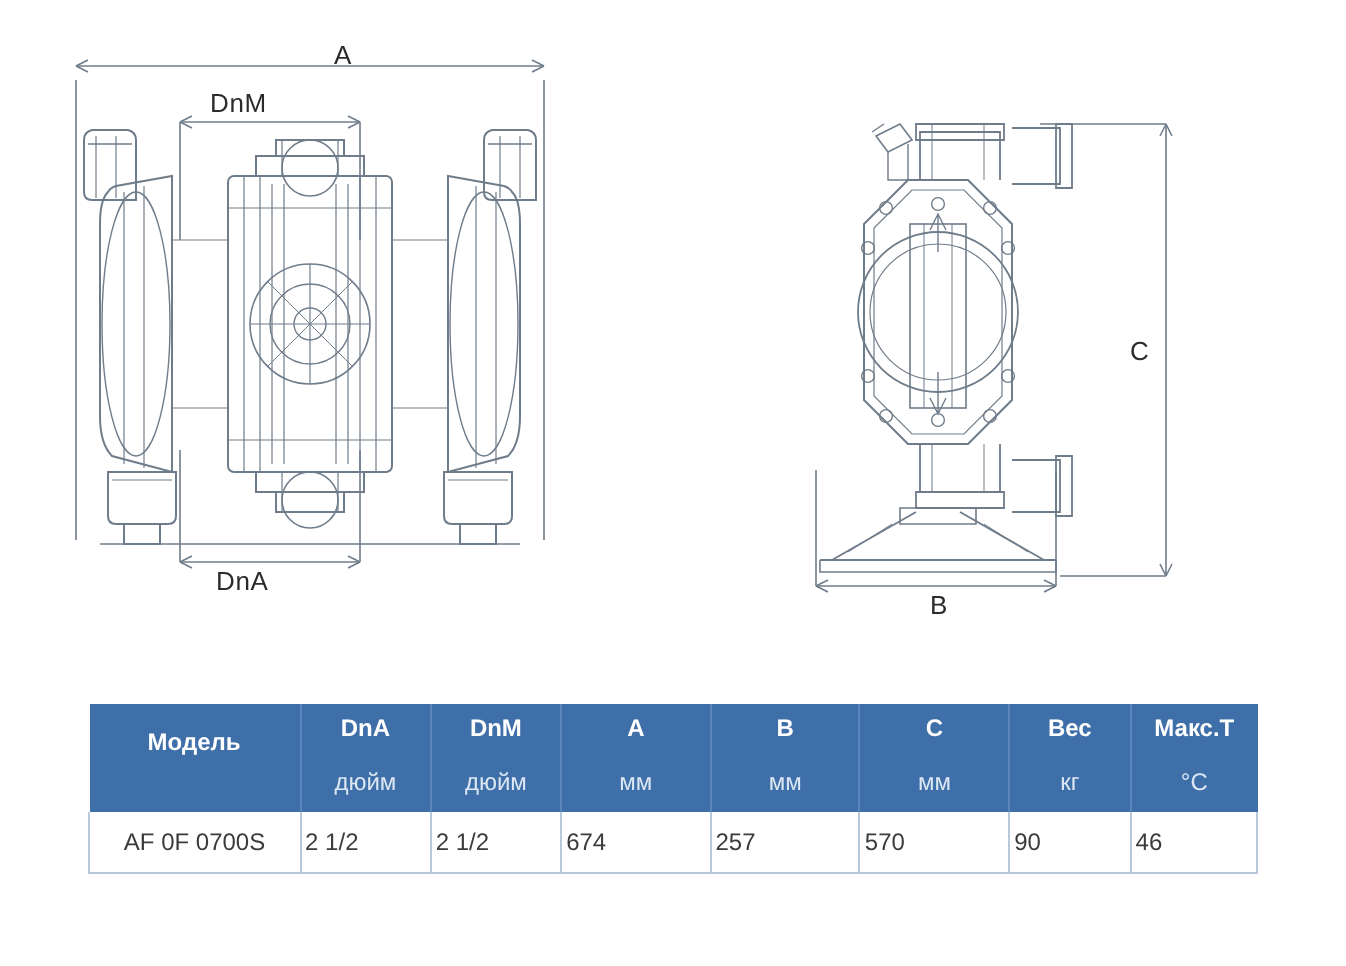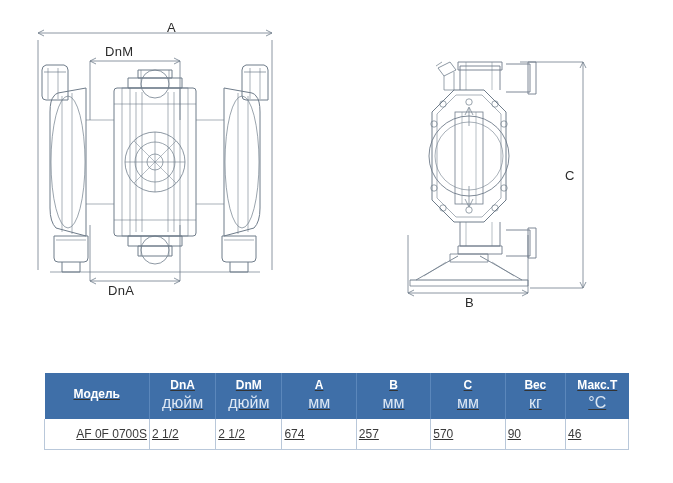--- a/index.html
+++ b/index.html
@@ -33,54 +33,53 @@
     color: #2b2b2b;
     font-family: "Liberation Sans", sans-serif;
     letter-spacing: 0.3px;
   }
   svg { display: block; }
 
   
   .spec-table {
     position: absolute;
     left: 44px;
-    top: 373px;
+    top: 352px;
     width: 585px;
     border-collapse: collapse;
     font-family: "Liberation Sans", sans-serif;
-    text-decoration: underline;
   }
   .spec-table thead th {
     background: #3f6fa8;
     color: #ffffff;
     font-size: 12px;
     font-weight: bold;
     padding: 6px 2px 7px 2px;
     border-right: 1px solid #5b87bb;
     line-height: 1.15;
     vertical-align: middle;
   }
   .spec-table thead th:last-child { border-right: none; }
   .spec-table thead th .unit {
     display: block;
-    font-size: 16px;
+    font-size: 12px;
     font-weight: normal;
     color: #dce7f4;
-    margin-top: 1px;
+    margin-top: 13px;
   }
   .spec-table tbody td {
     background: #ffffff;
     color: #3b3b3b;
     font-size: 12px;
     padding: 8px 2px;
     border: 1px solid #b9c8da;
     border-top: none;
   }
   .spec-table tbody td.model {
-    text-align: right;
+    text-align: center;
   }
   .spec-table tbody tr td:first-child { border-left: 1px solid #b9c8da; }
 </style>
 </head>
 <body>
 
 <div class="page">
 
   <div class="drawing-area">
 

